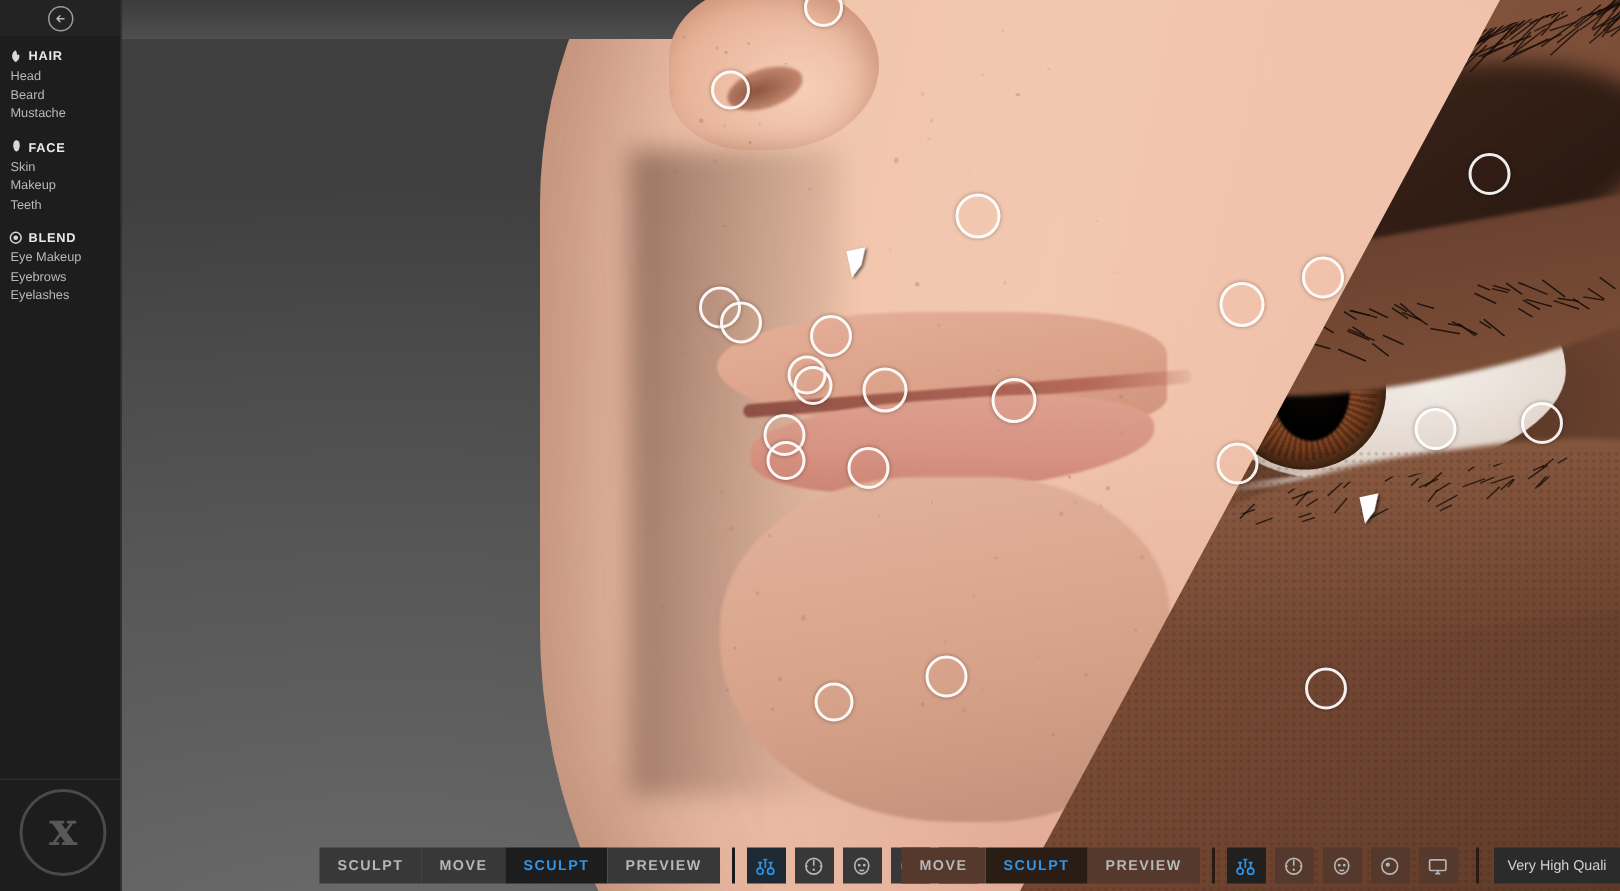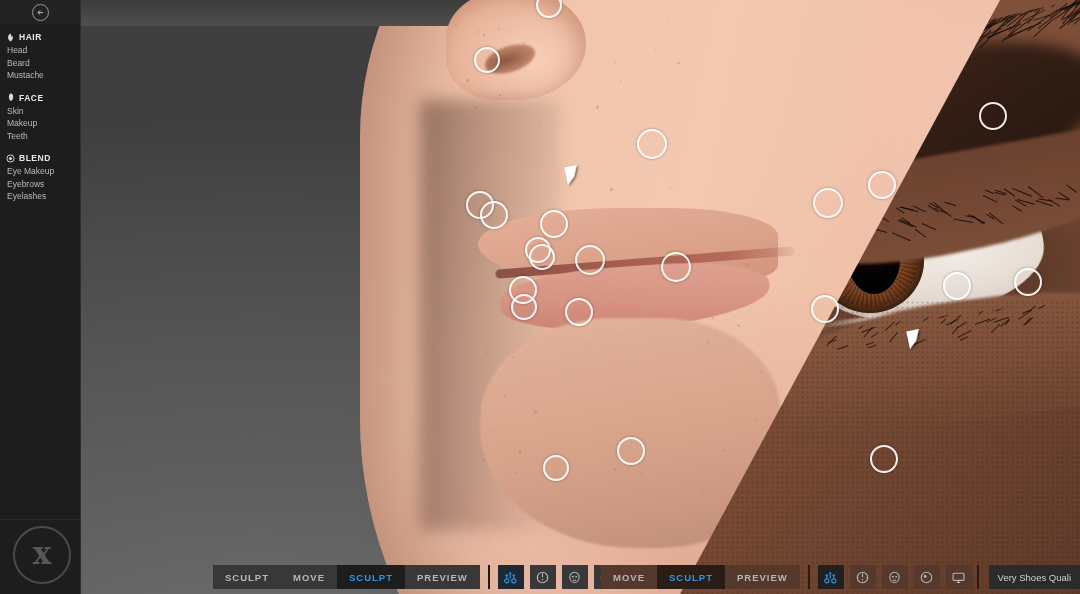--- a/index.html
+++ b/index.html
@@ -717,17 +717,17 @@
               <path d="M8 11v2.3"></path>
             </g>
           </svg>
         </div>
       </div>
   </div>
 
   <div class="quality">
     <div class="qsep"></div>
     <div class="qbox">
-      <span>Very Shoes Quali</span>
+      <span>Very High Quali</span>
     </div>
   </div>
 
 </div>
 
 </body></html>

